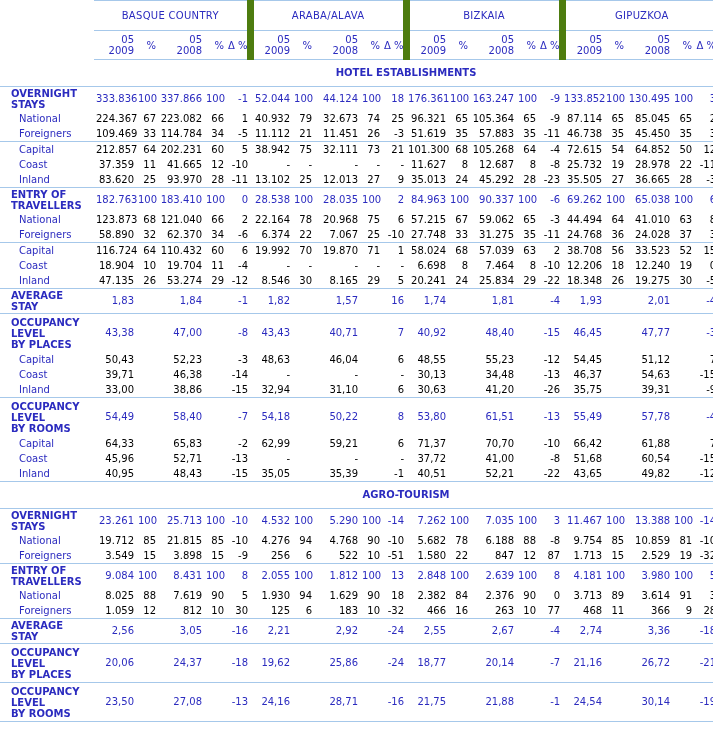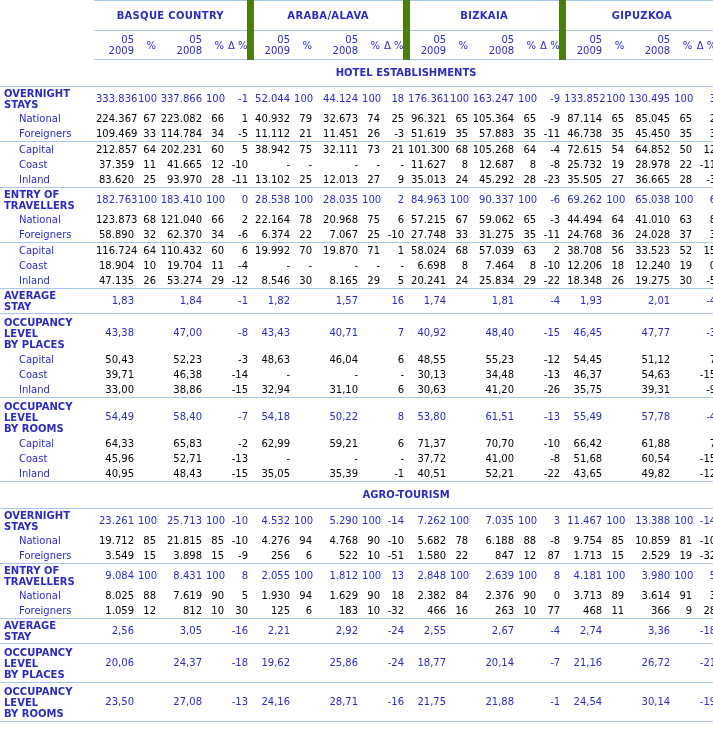--- a/index.html
+++ b/index.html
@@ -5,28 +5,28 @@
   html, body { margin: 0; padding: 0; background: #ffffff; }
   body { width: 713px; height: 747px; overflow: hidden; font-family: "DejaVu Sans", sans-serif; font-size: 10px; color: #000; }
   table { border-collapse: collapse; table-layout: fixed; width: 711px; }
   td { padding: 0 2px; height: 15px; line-height: 12px; white-space: nowrap; text-align: right; vertical-align: middle; }
   col.c-label { width: 94px; }
   col.c-v1 { width: 42px; }
   col.c-p1 { width: 22px; }
   col.c-v2 { width: 46px; }
   col.c-p2 { width: 22px; }
   col.c-d { width: 24px; }
-  .hdr-region td.region { color: #2b2bbf; font-weight: bold; text-align: center; height: 29px; border-top: 1px solid #a6c8ea; border-bottom: 1px solid #a6c8ea; font-size: 10px; letter-spacing: 0.3px; }
+  .hdr-region td.region { color: #2b2bbf; font-weight: normal; text-align: center; height: 29px; border-top: 1px solid #a6c8ea; border-bottom: 1px solid #a6c8ea; font-size: 10px; letter-spacing: 0.3px; }
   .hdr-region td.blank { border: none; }
   .hdr-sub td { color: #2b2bbf; height: 28px; line-height: 11px; border-bottom: 1px solid #a6c8ea; font-size: 10px; }
   .hdr-sub td.blank { border: none; }
   .vsep { border-left: 7px solid #4d7c0f; }
   .section td { color: #2b2bbf; font-weight: bold; text-align: center; height: 26px; font-size: 10px; }
   .row td.label { text-align: left; color: #2b2bbf; padding-left: 19px; }
-  .row.main td.label { font-weight: bold; padding-left: 4px; line-height: 11px; }
+  .row.main td.label { font-weight: bold; padding-left: 11px; line-height: 11px; }
   .row.main td { color: #2b2bbf; }
   .row.main td.label { color: #2b2bbf; }
   .row td { color: #000; }
   .row td.label { color: #2b2bbf; }
   .row.sep-top td { border-top: 1px solid #a6c8ea; }
   .row.h2 td { height: 24px; }
   .row.h3 td { height: 38px; }
   .row.tail td { border-bottom: 1px solid #a6c8ea; }
 </style>
 </head>

